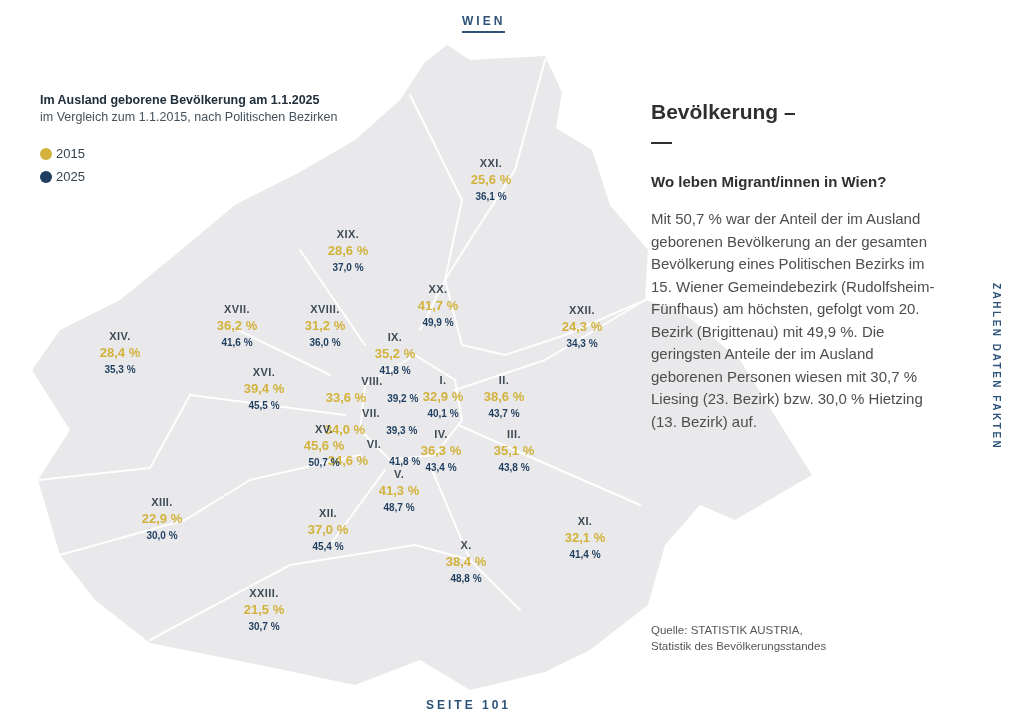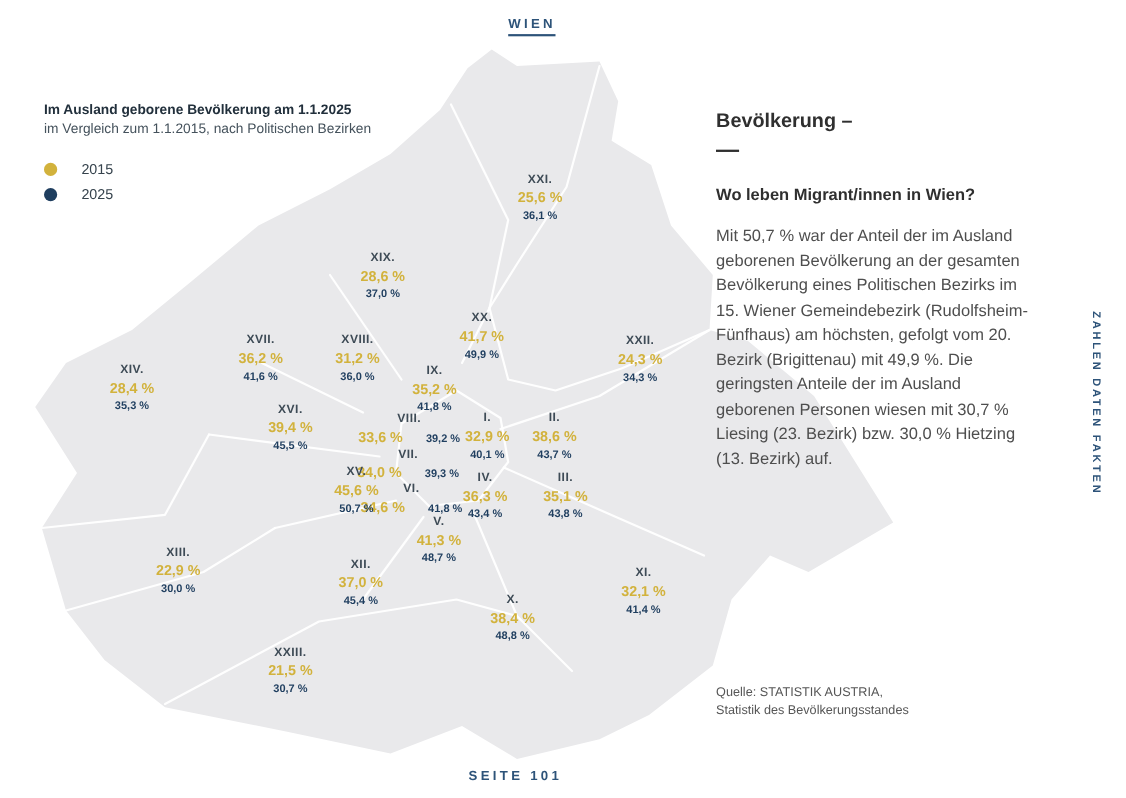--- a/index.html
+++ b/index.html
@@ -39,34 +39,34 @@
   }
   
   .map-svg{position:absolute;left:0;top:0;z-index:0;}
   .map-outline{fill:var(--mapfill);}
   .map-border{fill:none;stroke:#ffffff;stroke-width:2;stroke-linejoin:round;stroke-linecap:round;opacity:.95;}
   
   .legend{position:absolute;left:40px;top:93px;z-index:3;}
   .legend .t1{font-size:12.5px;font-weight:700;color:#22303c;}
   .legend .t2{font-size:12.5px;color:#45525c;margin-top:3px;}
   .legend .items{margin-top:22px;}
-  .legend .item{display:flex;align-items:center;gap:22px;margin-bottom:8px;}
+  .legend .item{display:flex;align-items:center;gap:4px;margin-bottom:8px;}
   .legend .dot{width:12px;height:12px;border-radius:50%;display:inline-block;}
   .legend .ilabel{font-size:13px;color:#36434d;}
   
   .labels{position:absolute;left:0;top:0;width:1024px;height:725px;z-index:2;}
   .district{position:absolute;transform:translateX(-50%);text-align:center;line-height:1.28;white-space:nowrap;}
   .district .d-name{display:block;font-size:11px;font-weight:600;color:var(--dname);letter-spacing:.4px;}
   .district .d-v15{color:var(--gold);font-weight:700;font-size:13px;}
   .district .d-v25{color:var(--navy);font-weight:700;font-size:10px;}
   .district.stacked .d-v15,.district.stacked .d-v25{display:block;margin-top:2px;}
   .district.row .vals{display:flex;gap:21px;justify-content:center;margin-top:2px;align-items:baseline;}
   
   .article{position:absolute;left:651px;top:98px;width:287px;z-index:3;}
-  .article .title{font-size:18px;font-weight:700;color:var(--ink);line-height:1.3;}
+  .article .title{font-size:21px;font-weight:700;color:var(--ink);line-height:1.3;}
   .article .dash{font-size:21px;font-weight:700;color:var(--ink);margin-top:4px;}
   .article .question{font-size:15px;font-weight:700;color:var(--ink);margin-top:20px;}
   .article .body{font-size:15px;color:var(--body);line-height:1.5;margin-top:18px;}
   .source{position:absolute;left:651px;top:622px;z-index:3;font-size:11.5px;color:#565656;line-height:1.4;}
 </style>
 </head>
 <body>
 
 <div class="page">
 

